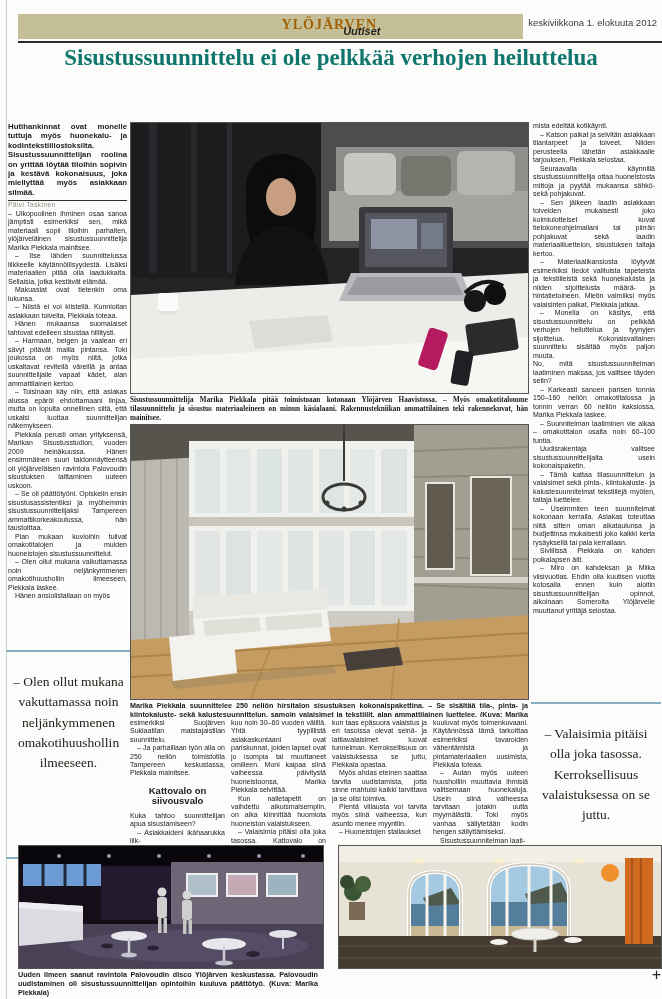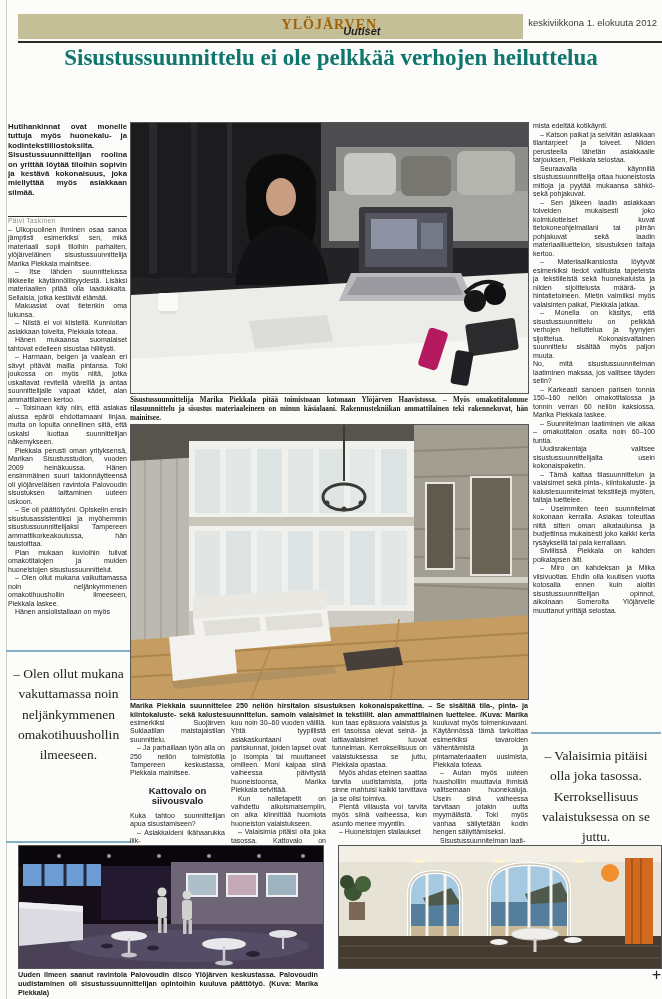--- a/index.html
+++ b/index.html
@@ -19,32 +19,32 @@
   .headline{position:absolute;left:30px;right:30px;top:46px;text-align:center;
             font-family:"Liberation Serif",serif;font-weight:bold;font-size:23px;
             line-height:1.04;color:#0f766e;}
   
   .col{position:absolute;font-size:7px;line-height:8.5px;text-align:justify;overflow:hidden;}
   .col p{margin:0;text-indent:7px;}
   .col p.noindent{text-indent:0;}
   .left-col{left:8px;top:122px;width:119px;height:522px;}
   .right-col{left:533px;top:122px;width:122px;height:578px;}
   .lead{font-weight:bold;font-size:7.8px;line-height:9.4px;border-bottom:1.4px solid #2e2e2c;
-        padding-bottom:19px;margin:0 0 2px 0;}
+        padding-bottom:3px;margin:0 0 2px 0;}
   .byline{font-size:6.6px;color:#8a8a86;letter-spacing:.4px;margin:0 0 4px 0;text-indent:0;}
   .subhead{font-weight:bold;font-size:10.5px;line-height:11.5px;text-align:center;
            text-indent:0 !important;margin:7px 0 4px 0 !important;}
   .subhead-sm{font-weight:bold;font-size:9.5px;line-height:10.5px;text-align:center;
            text-indent:0 !important;margin:8px 0 5px 0 !important;}
   
   .pullquote{position:absolute;font-family:"Liberation Serif",serif;font-size:13.5px;
              line-height:1.5;text-align:center;color:#22221f;
-             border-top:2px solid #86afc4;border-bottom:2px solid #86afc4;padding:12px 2px;}
+             border-top:2px solid #86afc4;border-bottom:2px solid #86afc4;padding:20px 2px;}
   .pq-left{left:6px;top:650px;width:121px;height:165px;}
-  .pq-right{left:531px;top:732px;width:126px;height:122px;}
+  .pq-right{left:531px;top:702px;width:126px;height:122px;}
   
   .photo{position:absolute;overflow:hidden;border:1px solid #555;}
   .photo svg{display:block;width:100%;height:100%;}
   .main-photo{left:130px;top:122px;width:397px;height:270px;}
   .render-photo{left:130px;top:424px;width:397px;height:274px;}
   .disco-photo{left:18px;top:845px;width:304px;height:122px;}
   .spa-photo{left:338px;top:845px;width:322px;height:122px;}
   
   .caption{position:absolute;font-weight:bold;font-size:7.2px;line-height:9px;
            text-align:justify;color:#1a1a18;}

